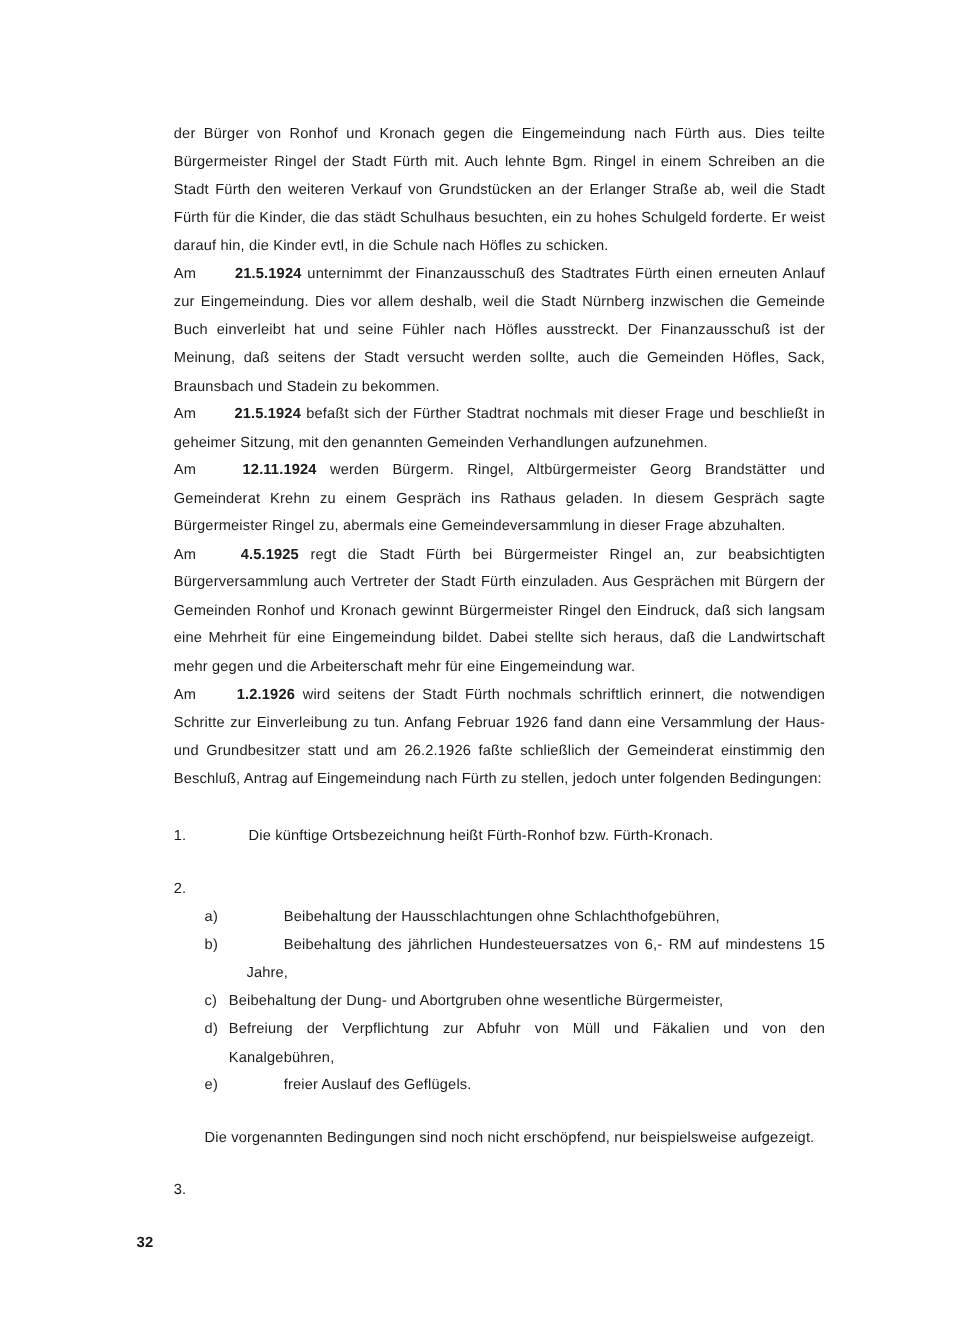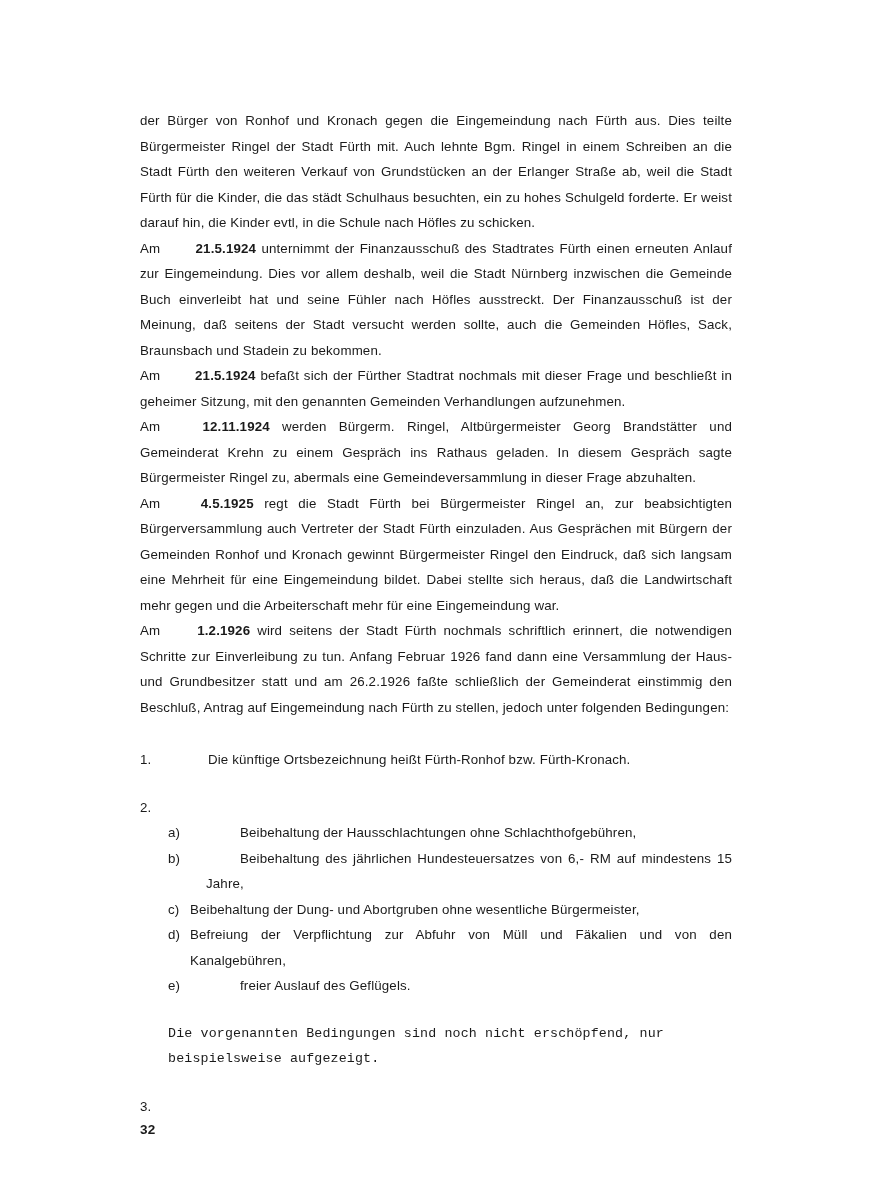--- a/index.html
+++ b/index.html
@@ -17,21 +17,21 @@
   }
   .page {
     position: absolute;
     left: 0; top: 0;
     width: 870px;
     height: 1197px;
     background: #ffffff;
   }
   .content {
     position: absolute;
-    left: 140px;
+    left: 158px;
     top: 108px;
     width: 592px;
   }
   p.para {
     margin: 0;
     font-size: 13.3px;
     line-height: 25.5px;
     text-align: justify;
     text-justify: inter-word;
     letter-spacing: 0.15px;
@@ -81,26 +81,25 @@
     display: inline-block;
     width: 34px;
   }
 
   .note {
     margin: 0;
     font-size: 13.3px;
     line-height: 25.5px;
     letter-spacing: 0.15px;
     padding-left: 28px;
-    font-family: Liberation Mono, monospace;
   }
 
   .page-number {
     position: absolute;
-    left: 140px;
+    left: 124px;
     top: 1122px;
     font-size: 13.5px;
     font-weight: bold;
     letter-spacing: 0.2px;
   }
 </style>
 </head>
 <body>
 
 <div class="page">

